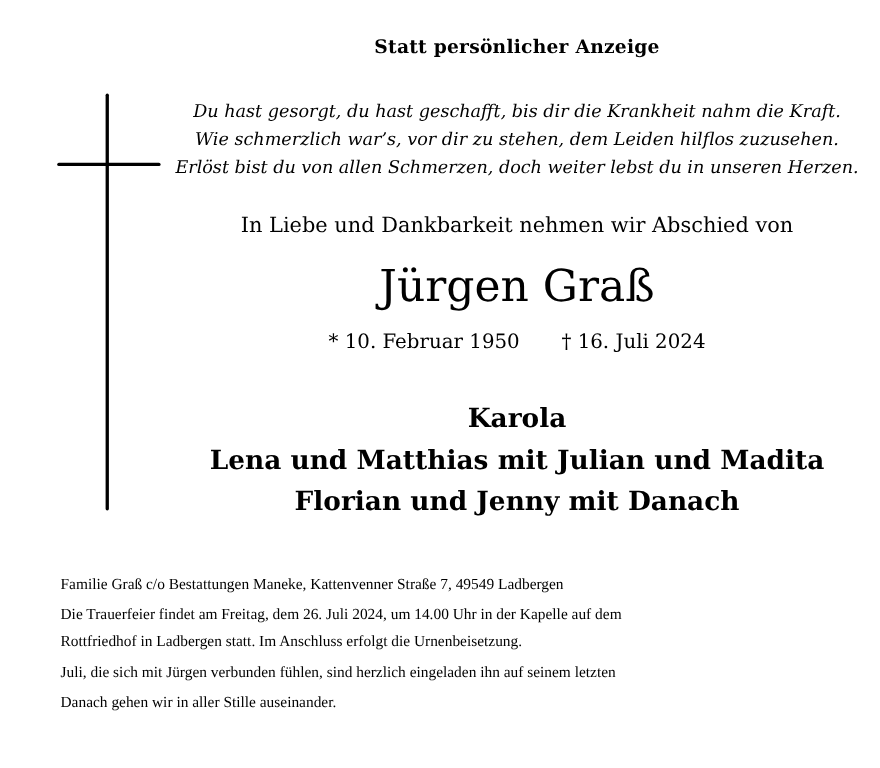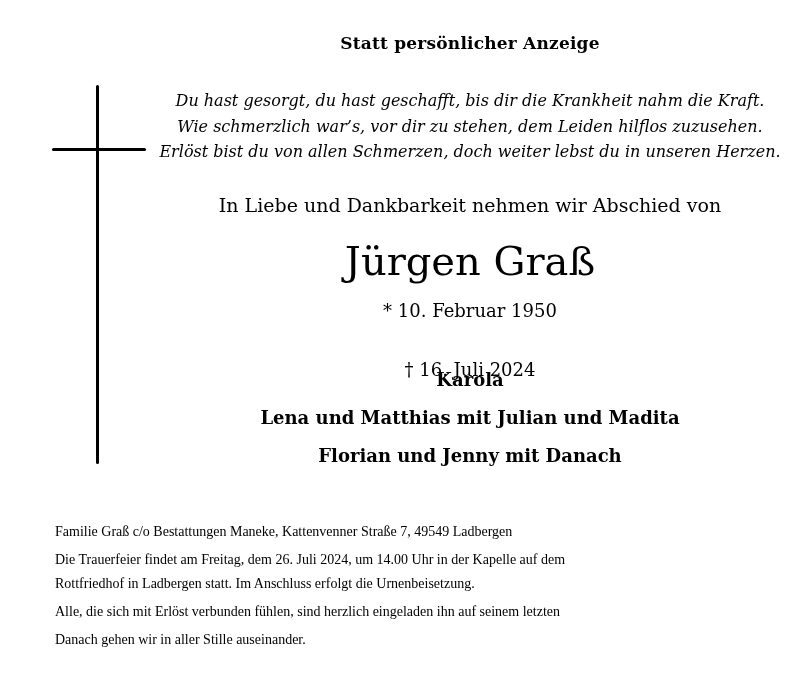--- a/index.html
+++ b/index.html
@@ -65,26 +65,25 @@
     top: 238px;
     font-size: 40px;
     line-height: 1.15;
   }
   .dates {
     top: 300px;
     font-size: 18px;
     display: flex;
     justify-content: center;
     gap: 38px;
-    flex-direction: column;
   }
   .mourners {
     top: 368px;
     font-weight: bold;
-    font-size: 18px;
+    font-size: 24px;
   }
   .mourners .mourner {
     height: 38px;
     line-height: 24px;
   }
 
   
   .footer {
     position: absolute;
     left: 55px;
@@ -132,20 +131,20 @@
 
   <div class="footer">
     <p>
       <span>Familie Graß c/o Bestattungen Maneke, Kattenvenner Straße 7, 49549 Ladbergen</span>
     </p>
     <p>
       <span>Die Trauerfeier findet am Freitag, dem 26. Juli 2024, um 14.00 Uhr in der Kapelle auf dem</span><br>
       <span>Rottfriedhof in Ladbergen statt. Im Anschluss erfolgt die Urnenbeisetzung.</span>
     </p>
     <p>
-      <span>Alle, die sich mit Erlöst verbunden fühlen, sind herzlich eingeladen ihn auf seinem letzten</span><br>
+      <span>Juli, die sich mit Jürgen verbunden fühlen, sind herzlich eingeladen ihn auf seinem letzten</span><br>
     </p>
     <p>
       <span>Danach gehen wir in aller Stille auseinander.</span>
     </p>
   </div>
 
 </div>
 
 </body></html>

